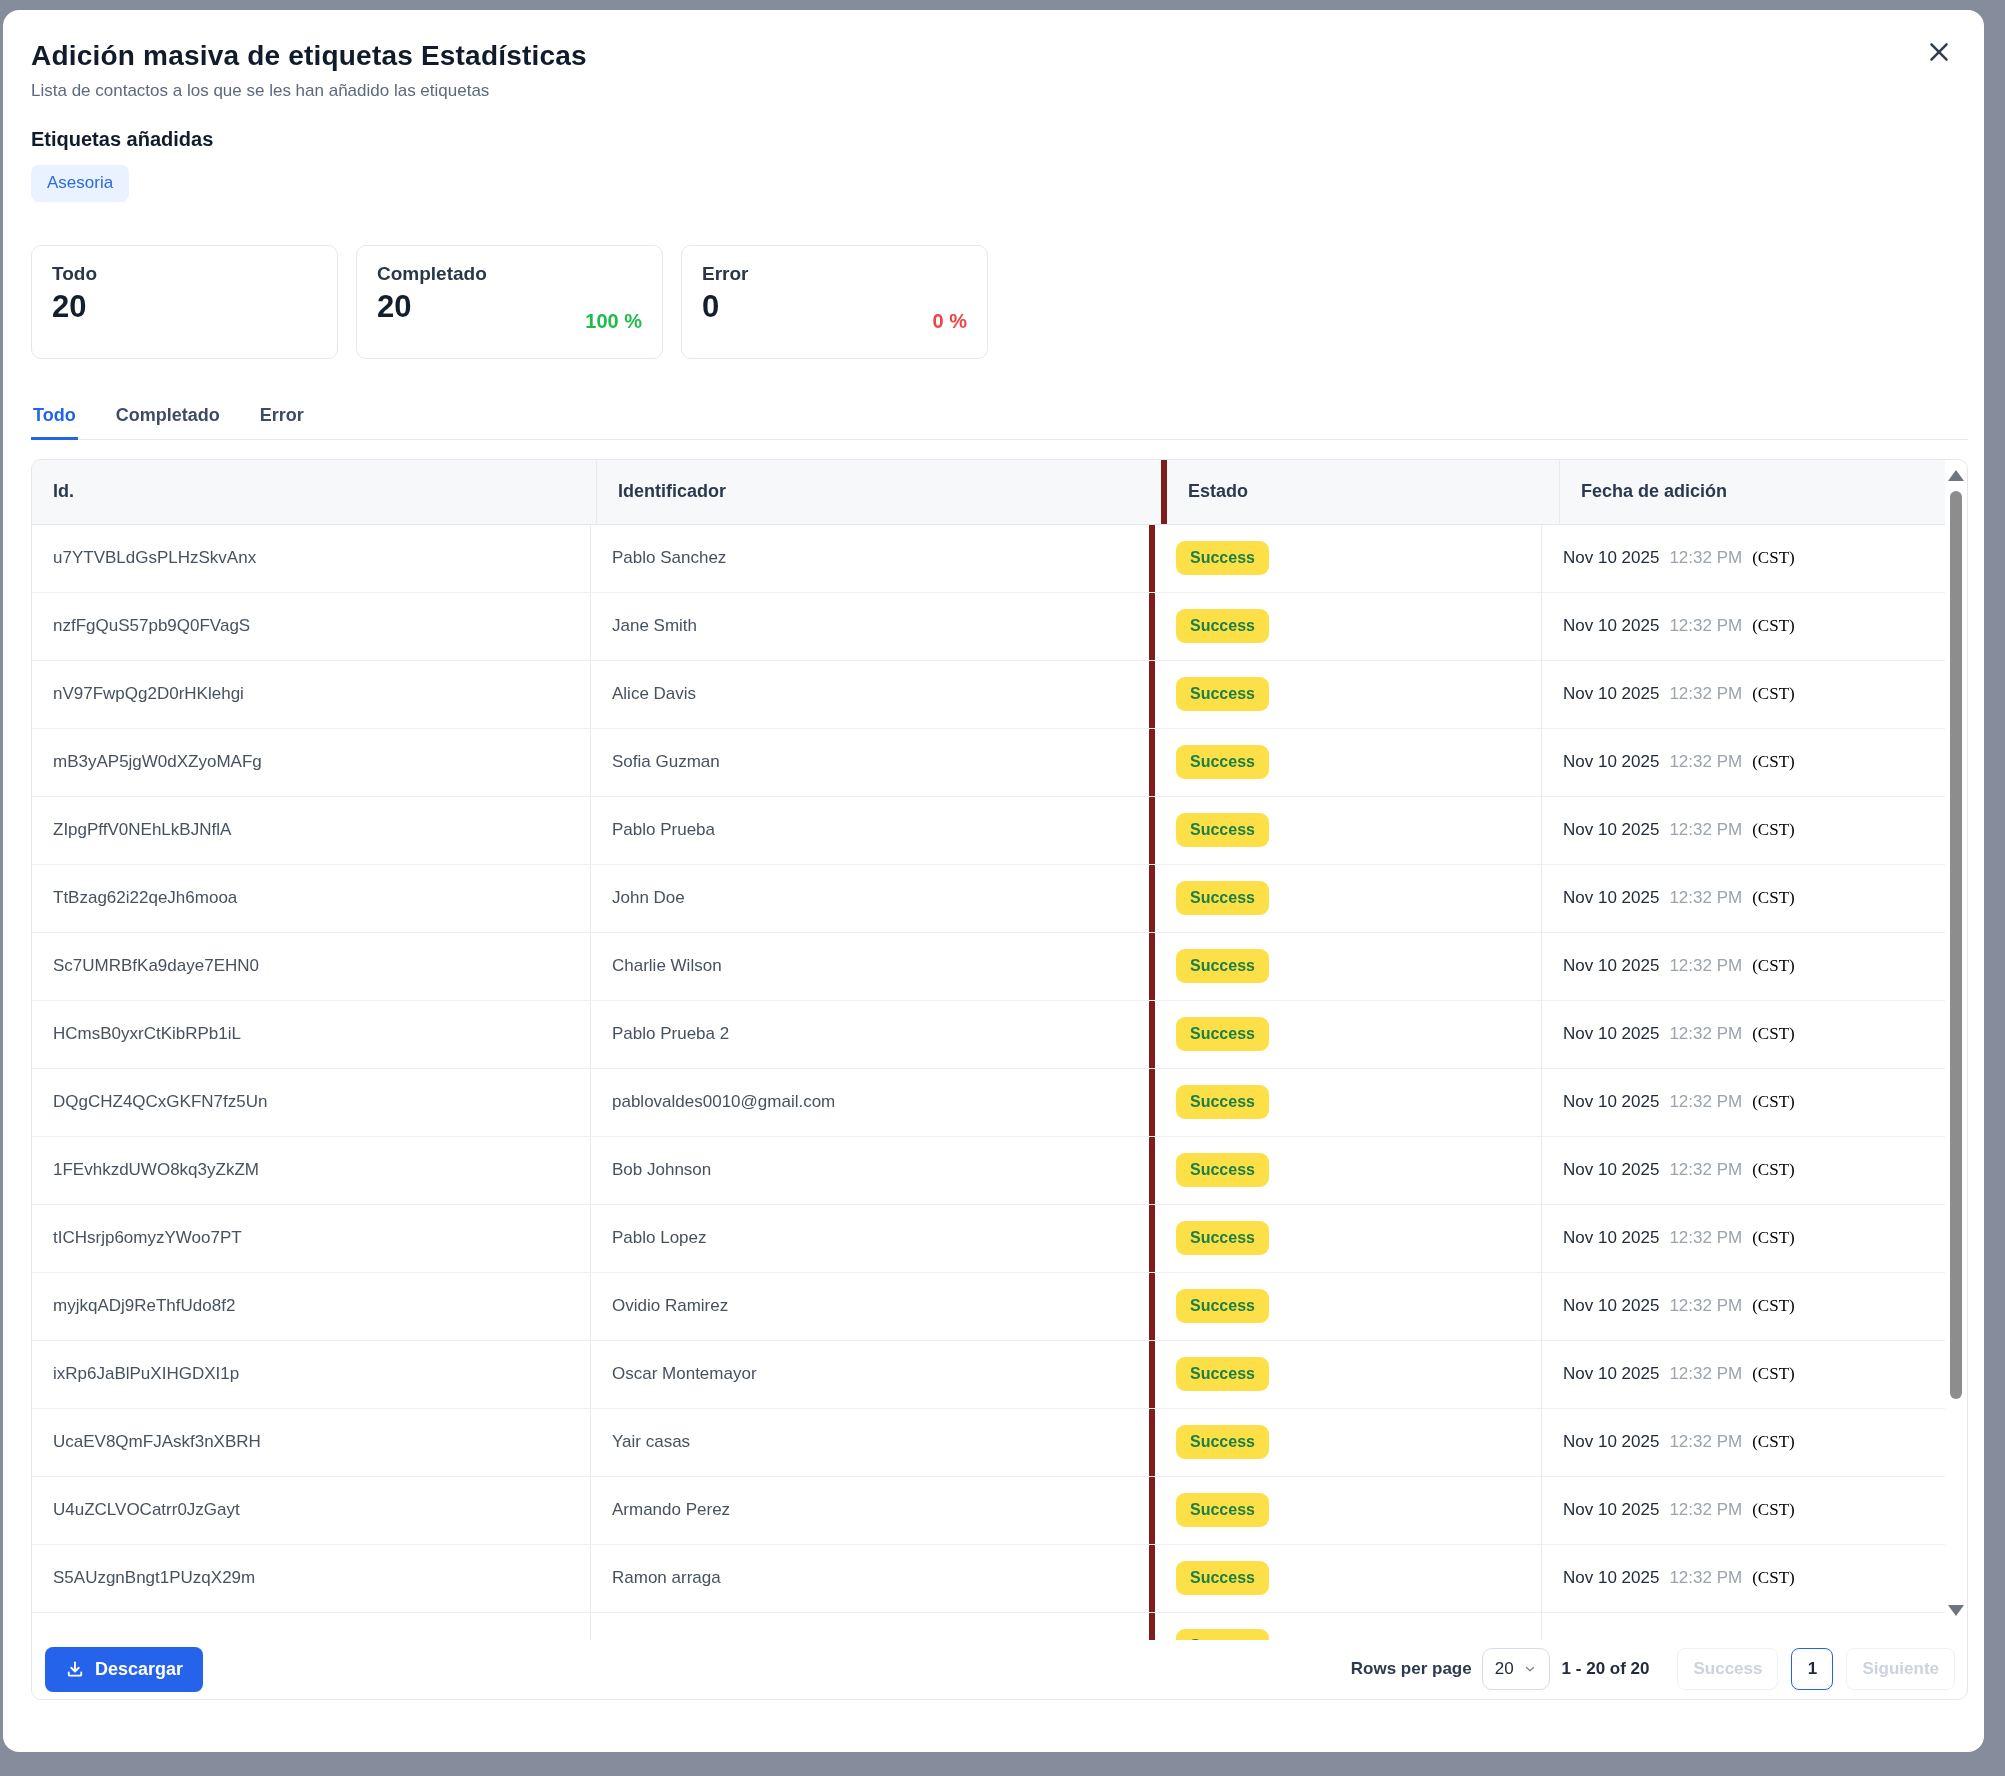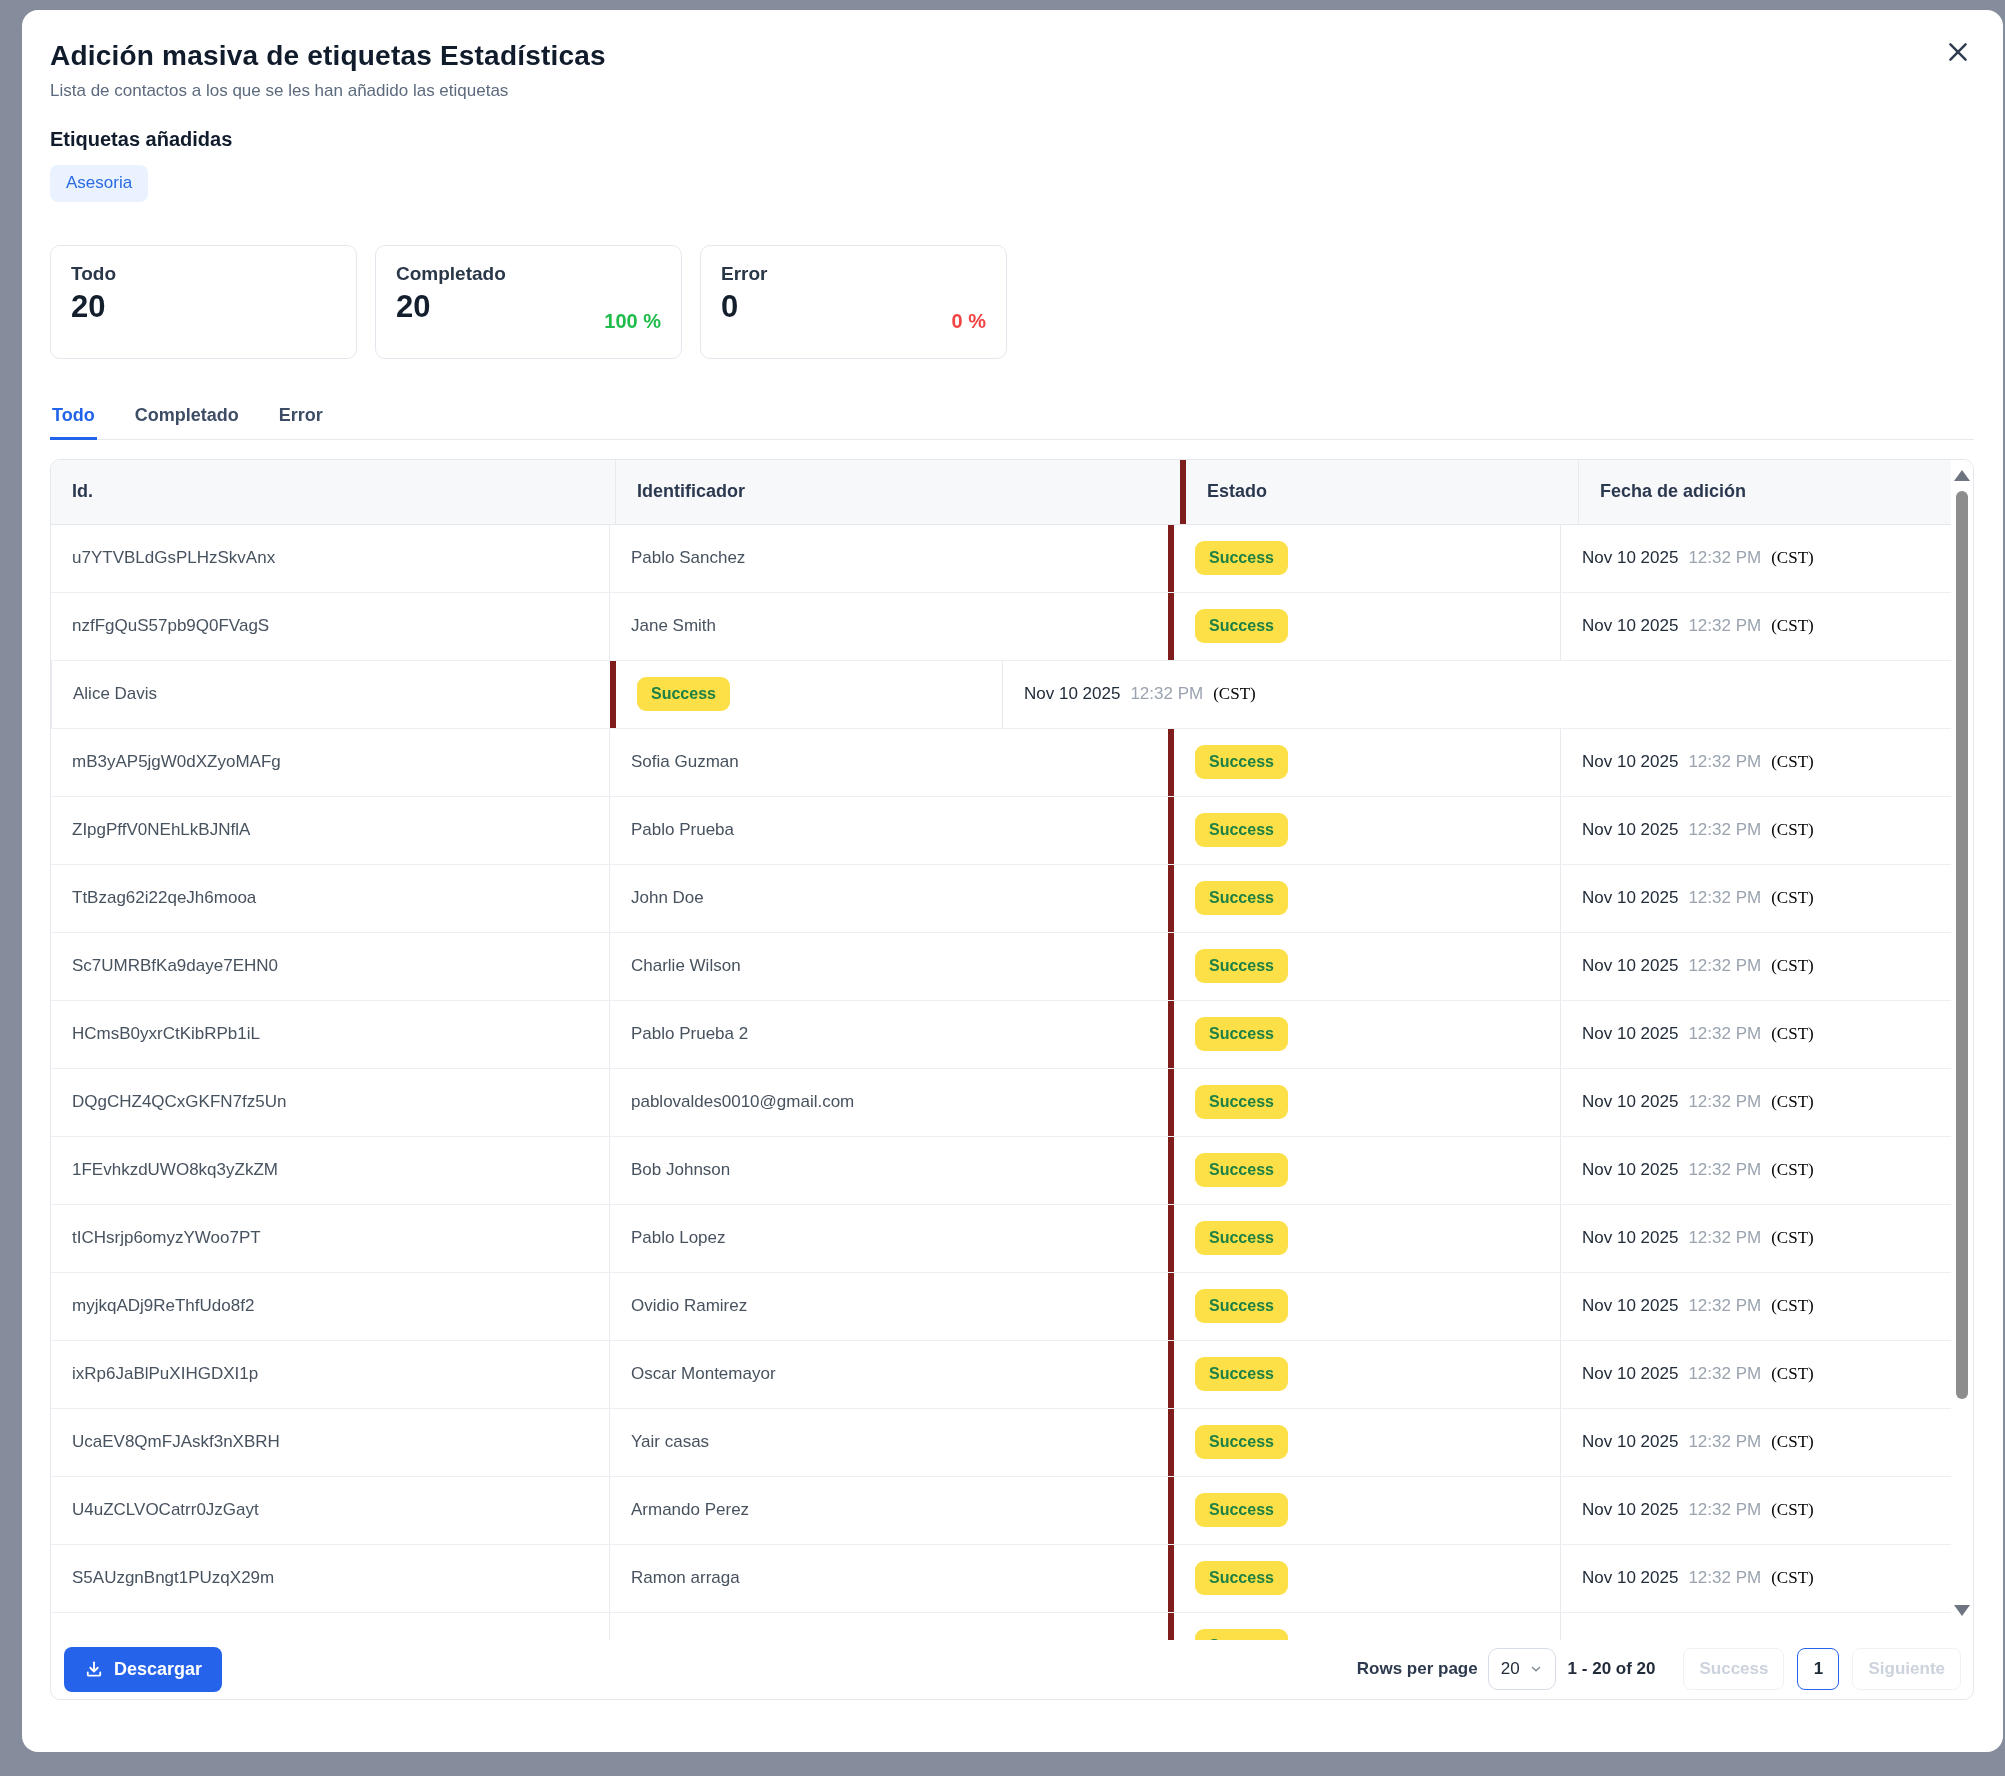--- a/index.html
+++ b/index.html
@@ -3,23 +3,23 @@
 <meta charset="utf-8">
 <style>
   html,body{margin:0;padding:0;}
   body{
     width:2005px;height:1776px;position:relative;
     background:#858c9b;
     font-family:"Liberation Sans", sans-serif;
     -webkit-font-smoothing:antialiased;
   }
   .modal{
-    position:absolute;left:22px;top:10px;width:1981px;height:1742px;
+    position:absolute;left:3px;top:10px;width:1981px;height:1742px;
     background:#ffffff;border-radius:16px;box-sizing:border-box;
-    padding:30px 29px 0 28px;overflow:hidden;
+    padding:30px 16px 0 28px;overflow:hidden;
   }
   .close-btn{
     position:absolute;top:26px;right:28px;width:34px;height:34px;
     display:flex;align-items:center;justify-content:center;
     background:none;border:none;cursor:pointer;color:#313e52;
   }
   .title{margin:0;font-size:28px;font-weight:700;color:#101b2c;letter-spacing:.2px;}
   .subtitle{margin:9px 0 0;font-size:17px;color:#5c6a7d;}
   .section-heading{margin:27px 0 0;font-size:20px;font-weight:700;color:#101b2c;}
   .tag{
@@ -160,20 +160,21 @@
               <div class="tcell c3">
                 <span class="badge">Success</span>
               </div>
               <div class="tcell c4">
                 <span class="d-day">Nov 10 2025</span>
                 <span class="d-time">12:32 PM</span>
                 <span class="d-tz">(CST)</span>
               </div>
             </div>
             <div class="trow">
+              <div class="tcell c1">nV97FwpQg2D0rHKlehgi</div>
               <div class="tcell c2">Alice Davis</div>
               <div class="tcell c3">
                 <span class="badge">Success</span>
               </div>
               <div class="tcell c4">
                 <span class="d-day">Nov 10 2025</span>
                 <span class="d-time">12:32 PM</span>
                 <span class="d-tz">(CST)</span>
               </div>
             </div>

